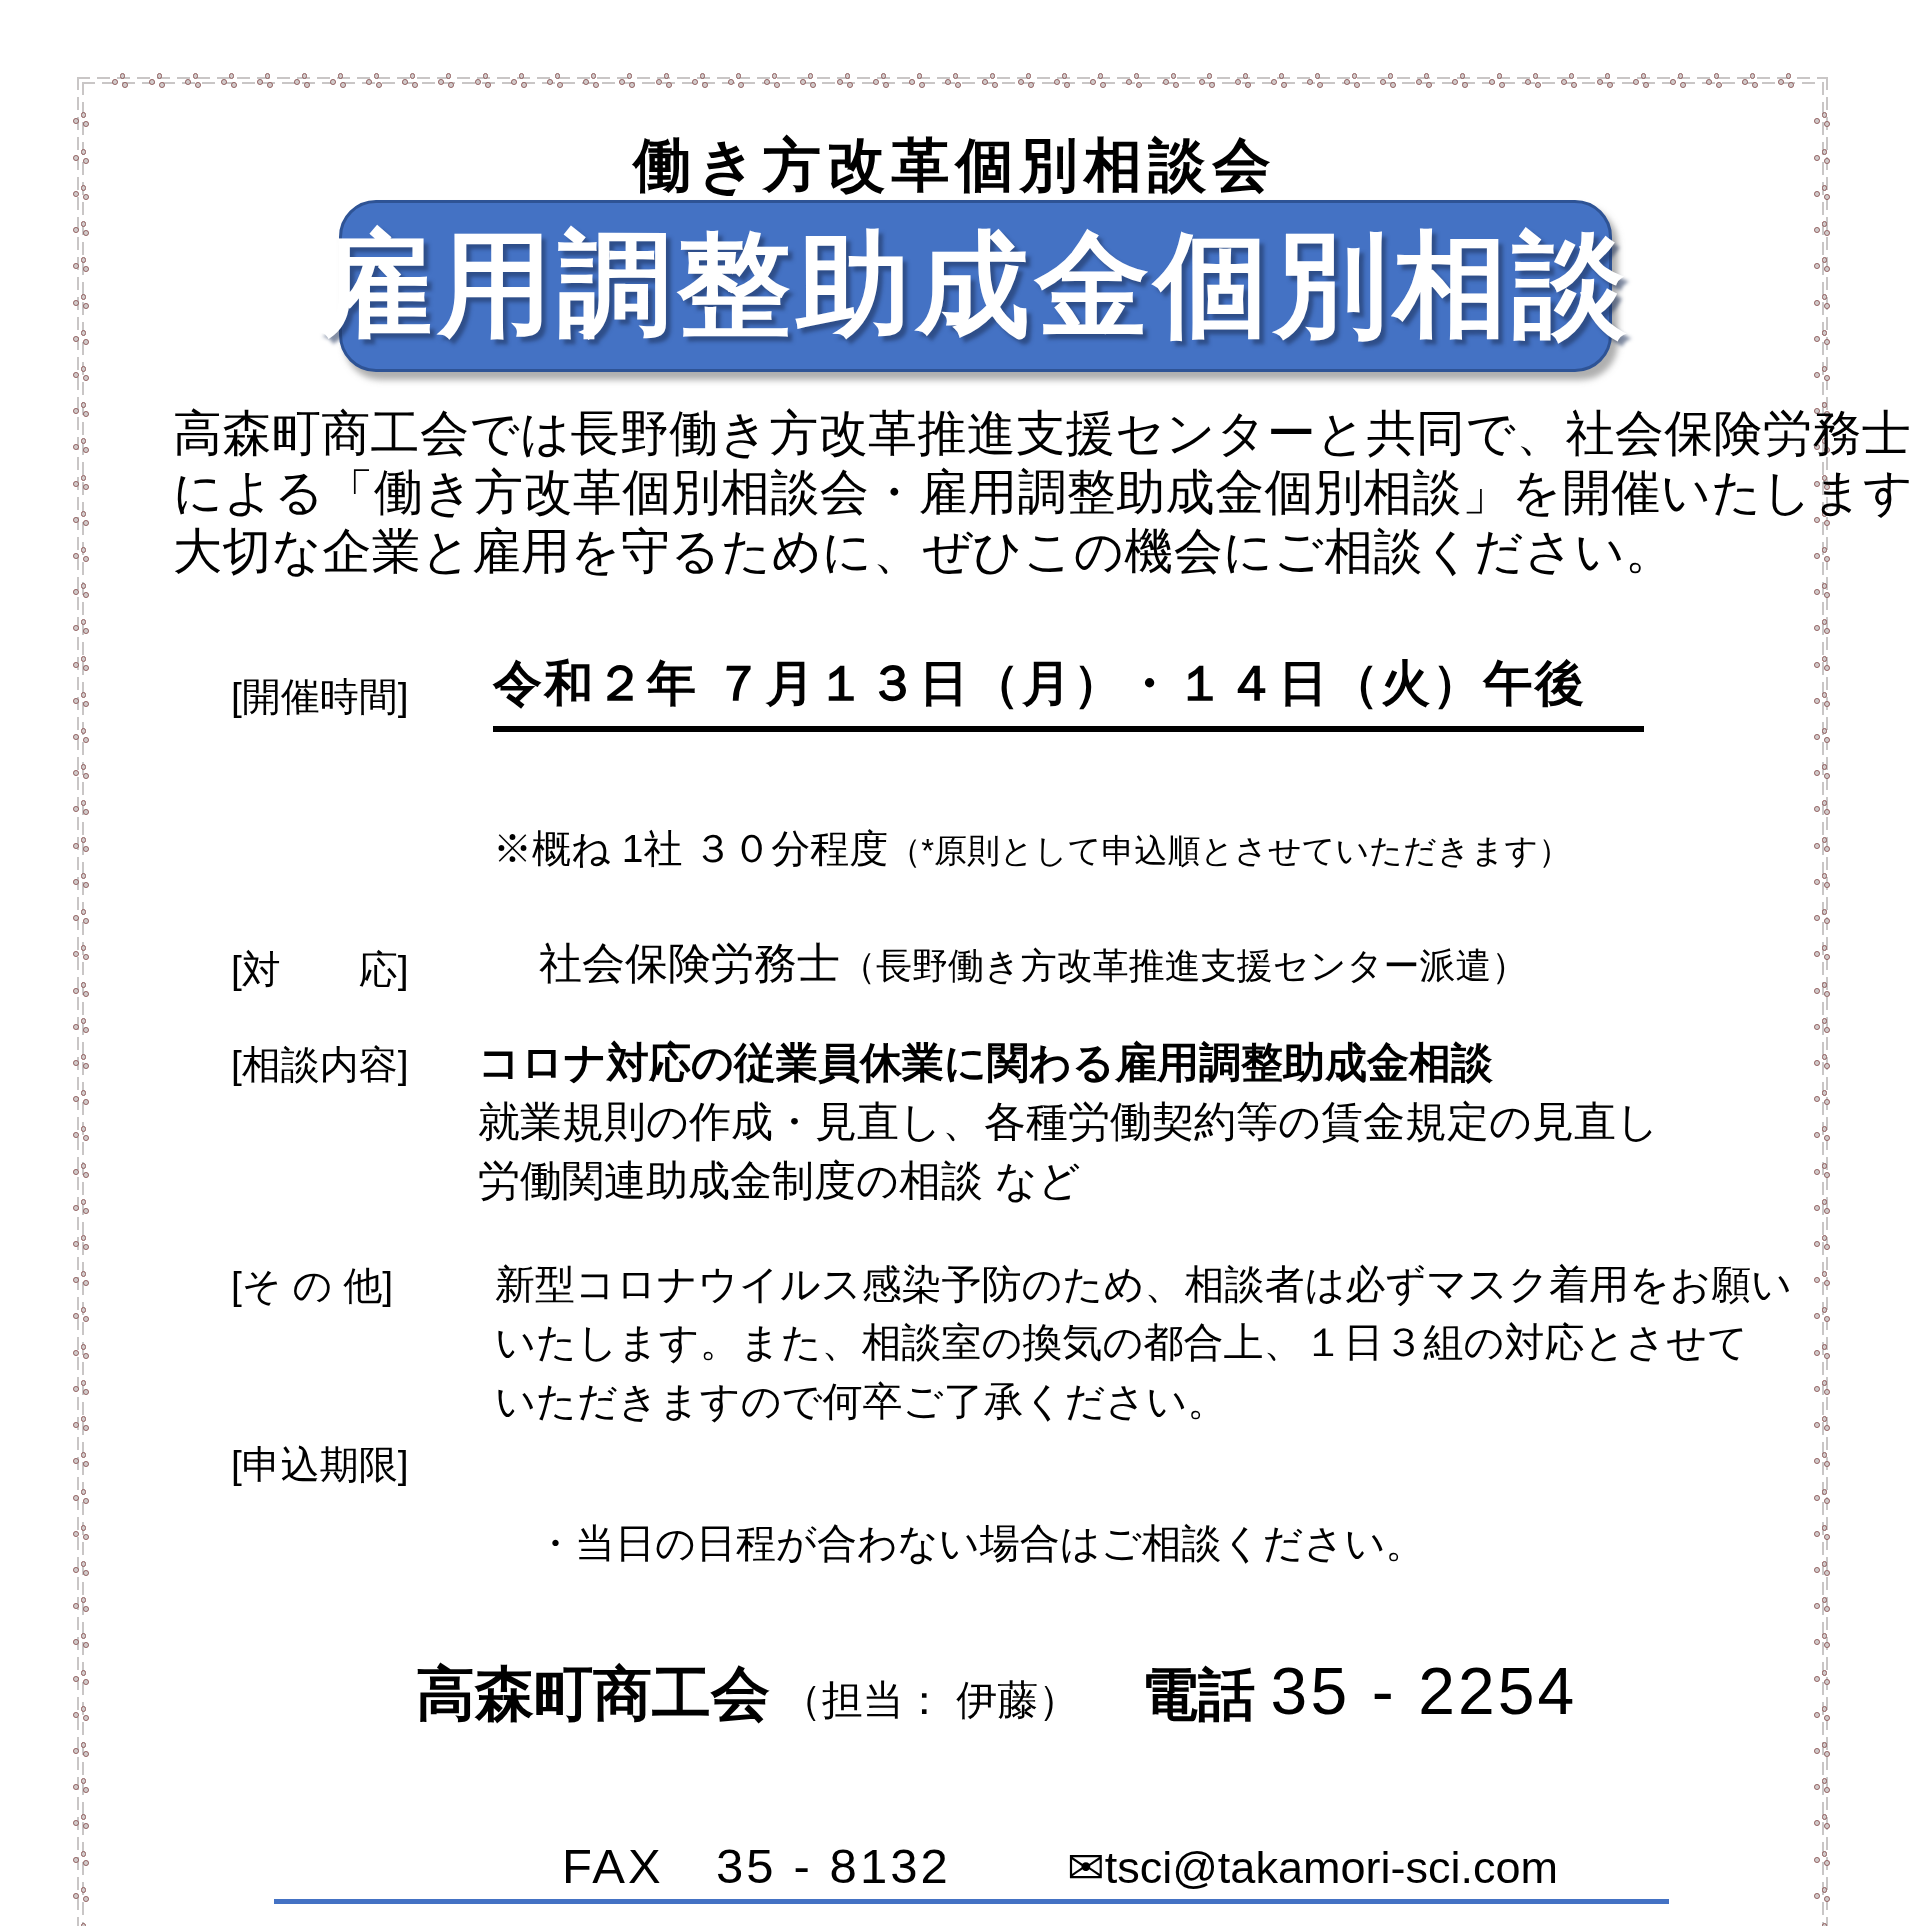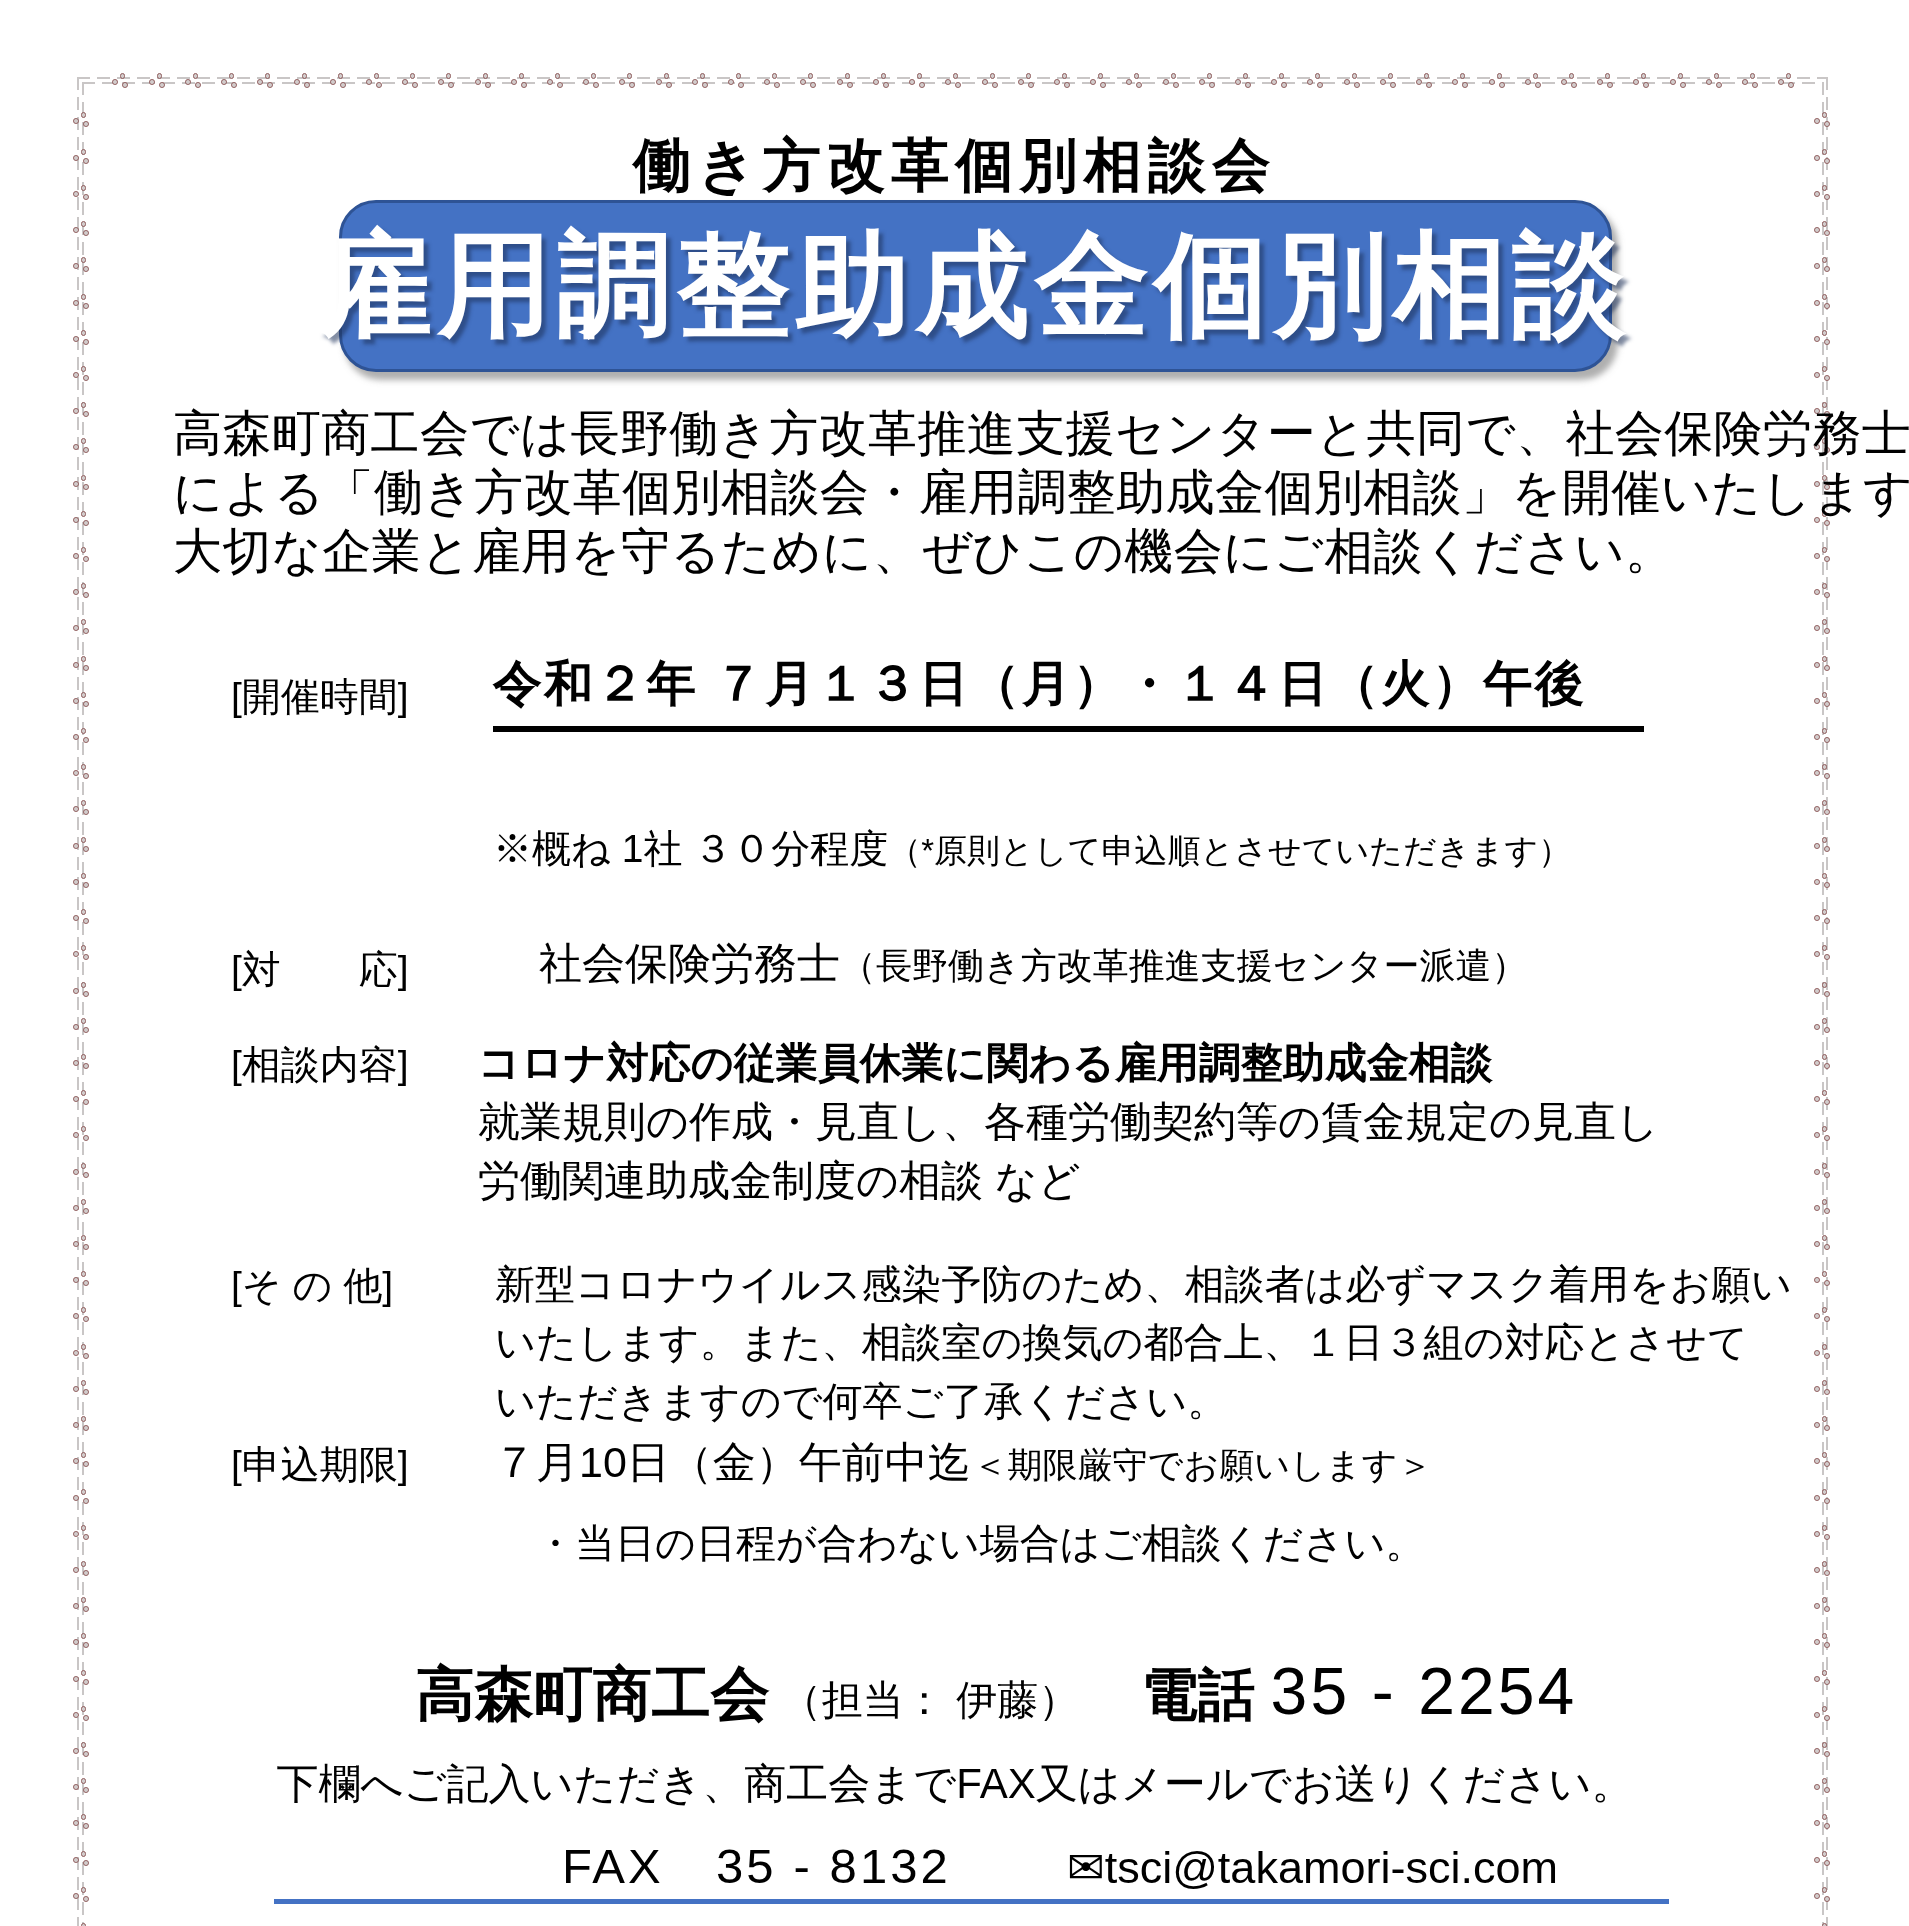--- a/index.html
+++ b/index.html
@@ -851,34 +851,29 @@
   <div class="abs topic b" style="top:1035px">コロナ対応の従業員休業に関わる雇用調整助成金相談</div>
   <div class="abs topic" style="top:1153px">労働関連助成金制度の相談 など</div>
   <div class="abs topic" style="top:1094px">就業規則の作成・見直し、各種労働契約等の賃金規定の見直し</div>
 
   <div class="abs sec-label" style="top:1259px">[そ の 他]</div>
   <div class="abs other-line" style="top:1257px">新型コロナウイルス感染予防のため、相談者は必ずマスク着用をお願い</div>
   <div class="abs other-line" style="top:1315px">いたします。また、相談室の換気の都合上、１日３組の対応とさせて</div>
   <div class="abs other-line" style="top:1374px">いただきますので何卒ご了承ください。</div>
 
   <div class="abs sec-label" style="top:1438px">[申込期限]</div>
-  <div class="abs deadline-value">
-    <span class="d">７月10日（金）午前中迄</span>
-    <span class="n">＜期限厳守でお願いします＞</span>
-  </div>
   <div class="abs bullet" style="top:1516px">・当日の日程が合わない場合はご相談ください。</div>
 
   <div class="abs contact-line">
     <span class="org">高森町商工会</span>
     <span class="person">（担当： 伊藤）</span>
     <span class="tel-label">電話</span>
     <span class="tel-number">35 - 2254</span>
   </div>
 
-  <div class="abs fax-request">下欄へご記入いただき、商工会までFAX又はメールでお送りください。</div>
 
   <div class="abs fax-line">
     <span class="fax">FAX　35 - 8132</span>
     <span class="mail"><span>✉</span><span>tsci@takamori-sci.com</span></span>
   </div>
 
   <div class="abs blue-divider"></div>
 
 </div>
 

